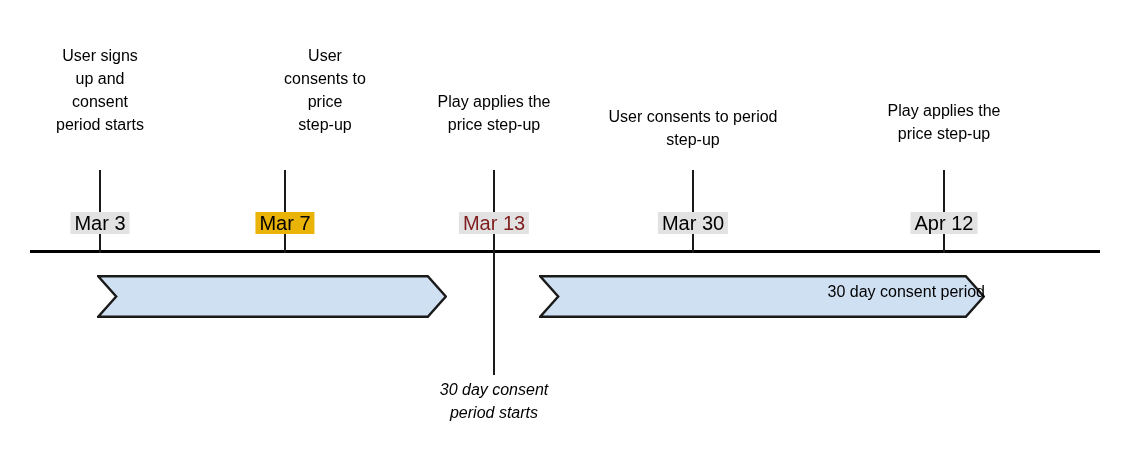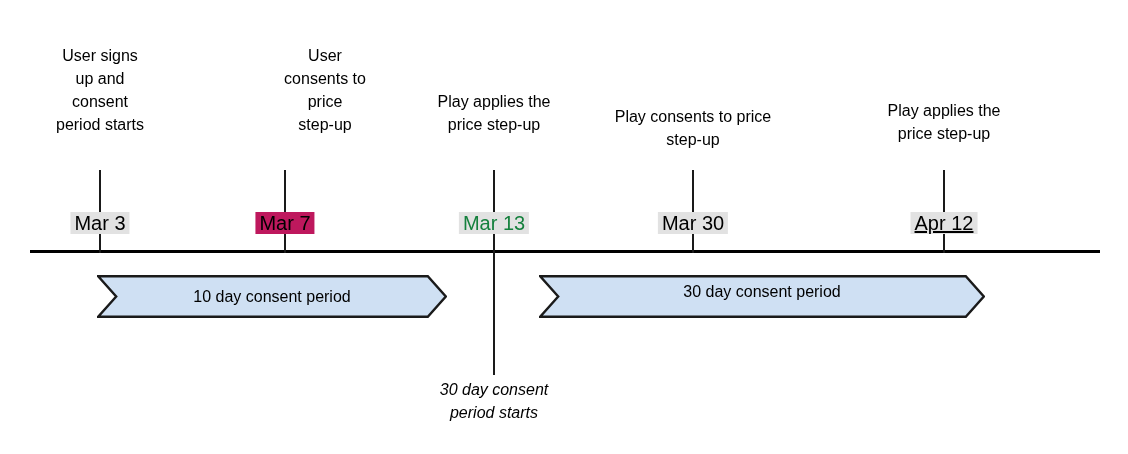--- a/index.html
+++ b/index.html
@@ -105,49 +105,48 @@
 up and
 consent
 period starts</div>
       <div class="tick" style="left: 99px; top: 170px; height: 83px; background: rgb(26, 26, 26);"></div>
       <div class="date-chip" style="left: 100px; top: 212px; background: rgb(226, 226, 226); color: rgb(0, 0, 0);">Mar 3</div>
       <div class="event-caption" style="left: 285px; top: 44px; color: rgb(0, 0, 0); margin-left: 40px;">User
 consents to
 price
 step-up</div>
       <div class="tick" style="left: 284px; top: 170px; height: 83px; background: rgb(26, 26, 26);"></div>
-      <div class="date-chip" style="left: 285px; top: 212px; background: #be185d; color: rgb(0, 0, 0);">Mar 7</div>
+      <div class="date-chip" style="left: 285px; top: 212px; background: #eab308; color: rgb(0, 0, 0);">Mar 7</div>
       <div class="event-caption" style="left: 494px; top: 90px; color: rgb(0, 0, 0);">Play applies the
 price step-up</div>
       <div class="tick" style="left: 493px; top: 170px; height: 83px; background: rgb(26, 26, 26);"></div>
-      <div class="date-chip" style="left: 494px; top: 212px; background: rgb(226, 226, 226); color: #15803d;">Mar 13</div>
-      <div class="event-caption" style="left: 693px; top: 105px; color: rgb(0, 0, 0);">Play consents to price
+      <div class="date-chip" style="left: 494px; top: 212px; background: rgb(226, 226, 226); color: #7f1d1d;">Mar 13</div>
+      <div class="event-caption" style="left: 693px; top: 105px; color: rgb(0, 0, 0);">User consents to period
 step-up</div>
       <div class="tick" style="left: 692px; top: 170px; height: 83px; background: rgb(26, 26, 26);"></div>
       <div class="date-chip" style="left: 693px; top: 212px; background: rgb(226, 226, 226); color: rgb(0, 0, 0);">Mar 30</div>
       <div class="event-caption" style="left: 944px; top: 99px; color: rgb(0, 0, 0);">Play applies the
 price step-up</div>
       <div class="tick" style="left: 943px; top: 170px; height: 83px; background: rgb(26, 26, 26);"></div>
-      <div class="date-chip" style="left: 944px; top: 212px; background: rgb(226, 226, 226); color: rgb(0, 0, 0); text-decoration: underline;">Apr 12</div>
+      <div class="date-chip" style="left: 944px; top: 212px; background: rgb(226, 226, 226); color: rgb(0, 0, 0);">Apr 12</div>
     </div>
 
   <div id="below-layer">
       <div class="tick" style="left: 493px; top: 250px; height: 125px; background: rgb(26, 26, 26);"></div>
       <div class="below-caption" style="left: 494px; top: 378px; color: rgb(0, 0, 0); font-style: italic;">30 day consent
 period starts</div>
     </div>
 
   <div id="periods-layer">
       <div class="period-banner" style="left: 97px; top: 275px; width: 350px; height: 43px;">
         <svg width="350" height="43" viewBox="0 0 350 43">
           <polygon points="1.2,1.2 330.8,1.2 348.8,21.5 330.8,41.8 1.2,41.8 19.2,21.5" fill="#cfe0f3" stroke="#1a1a1a" stroke-width="2.4" stroke-linejoin="miter"></polygon>
         </svg>
-        <div class="period-label" style="color: rgb(0, 0, 0);">10 day consent period</div>
       </div>
-      <div class="period-banner" style="left: 539px; top: 275px; width: 446px; height: 33px;">
+      <div class="period-banner" style="left: 539px; top: 275px; width: 446px; height: 33px; justify-content: flex-end;">
         <svg width="446" height="43" viewBox="0 0 446 43">
           <polygon points="1.2,1.2 426.8,1.2 444.8,21.5 426.8,41.8 1.2,41.8 19.2,21.5" fill="#cfe0f3" stroke="#1a1a1a" stroke-width="2.4" stroke-linejoin="miter"></polygon>
         </svg>
         <div class="period-label" style="color: rgb(0, 0, 0);">30 day consent period</div>
       </div>
     </div>
 
 </div>
 
 </body></html>

